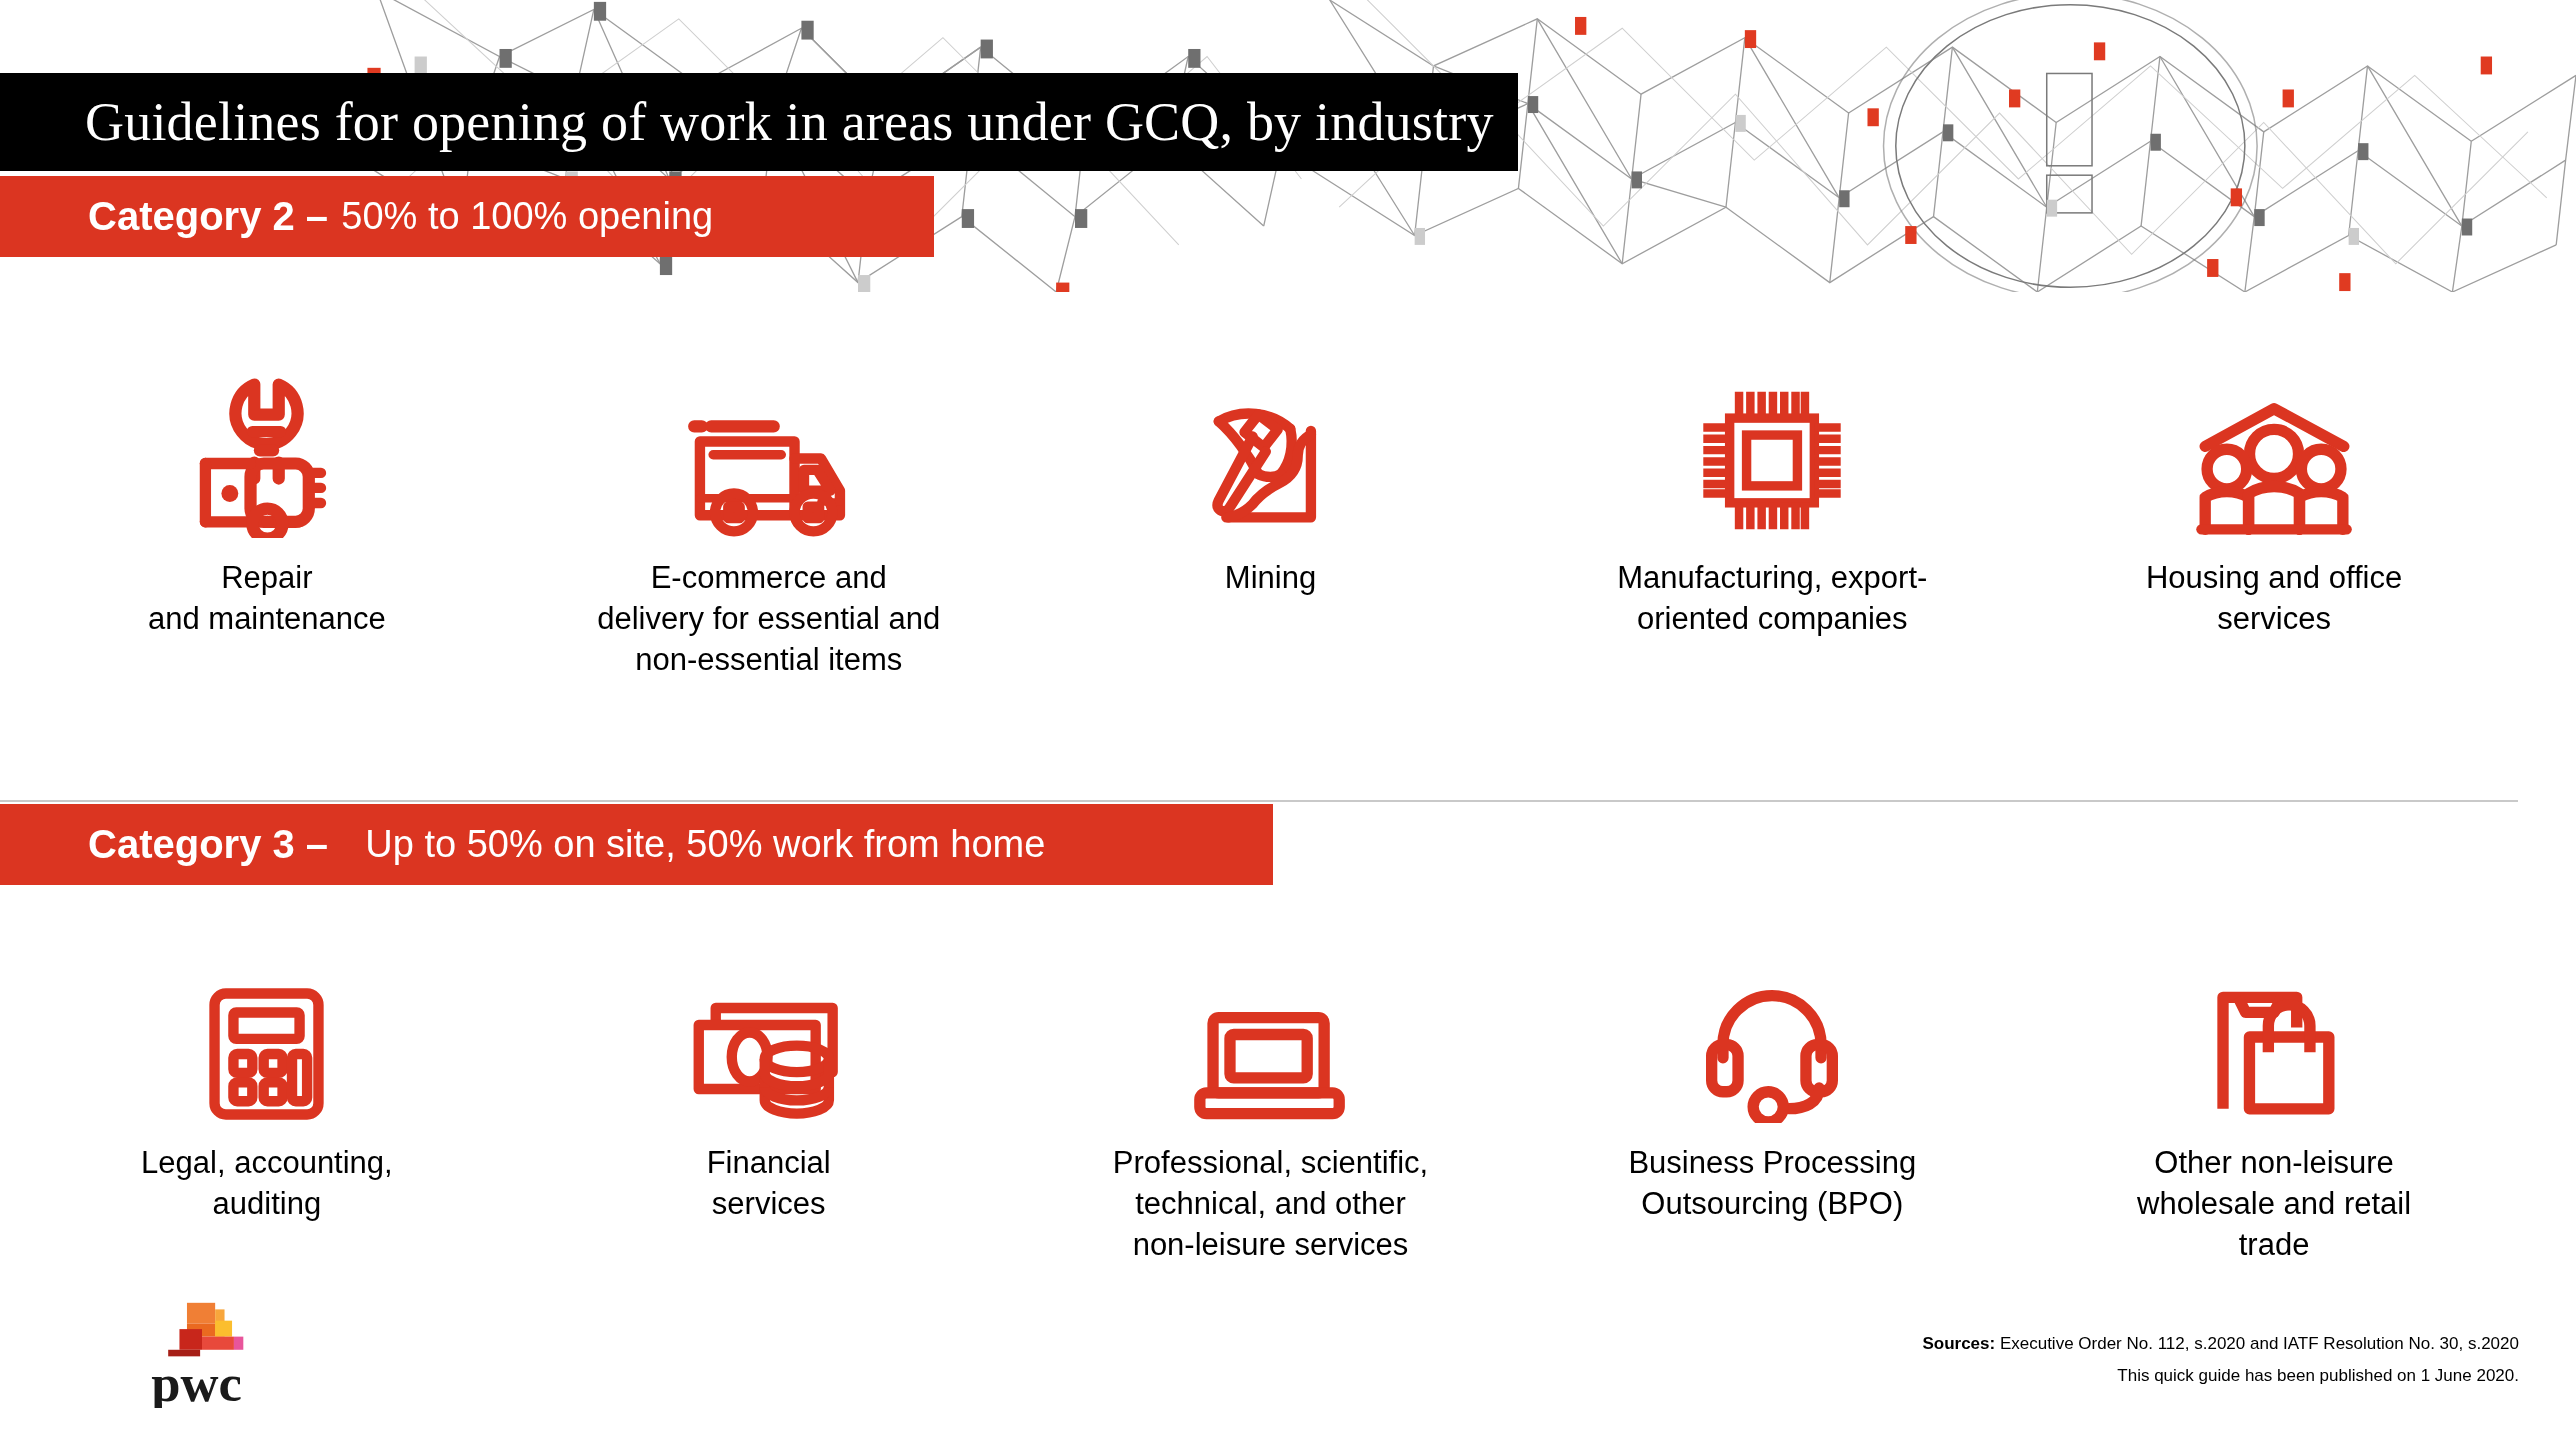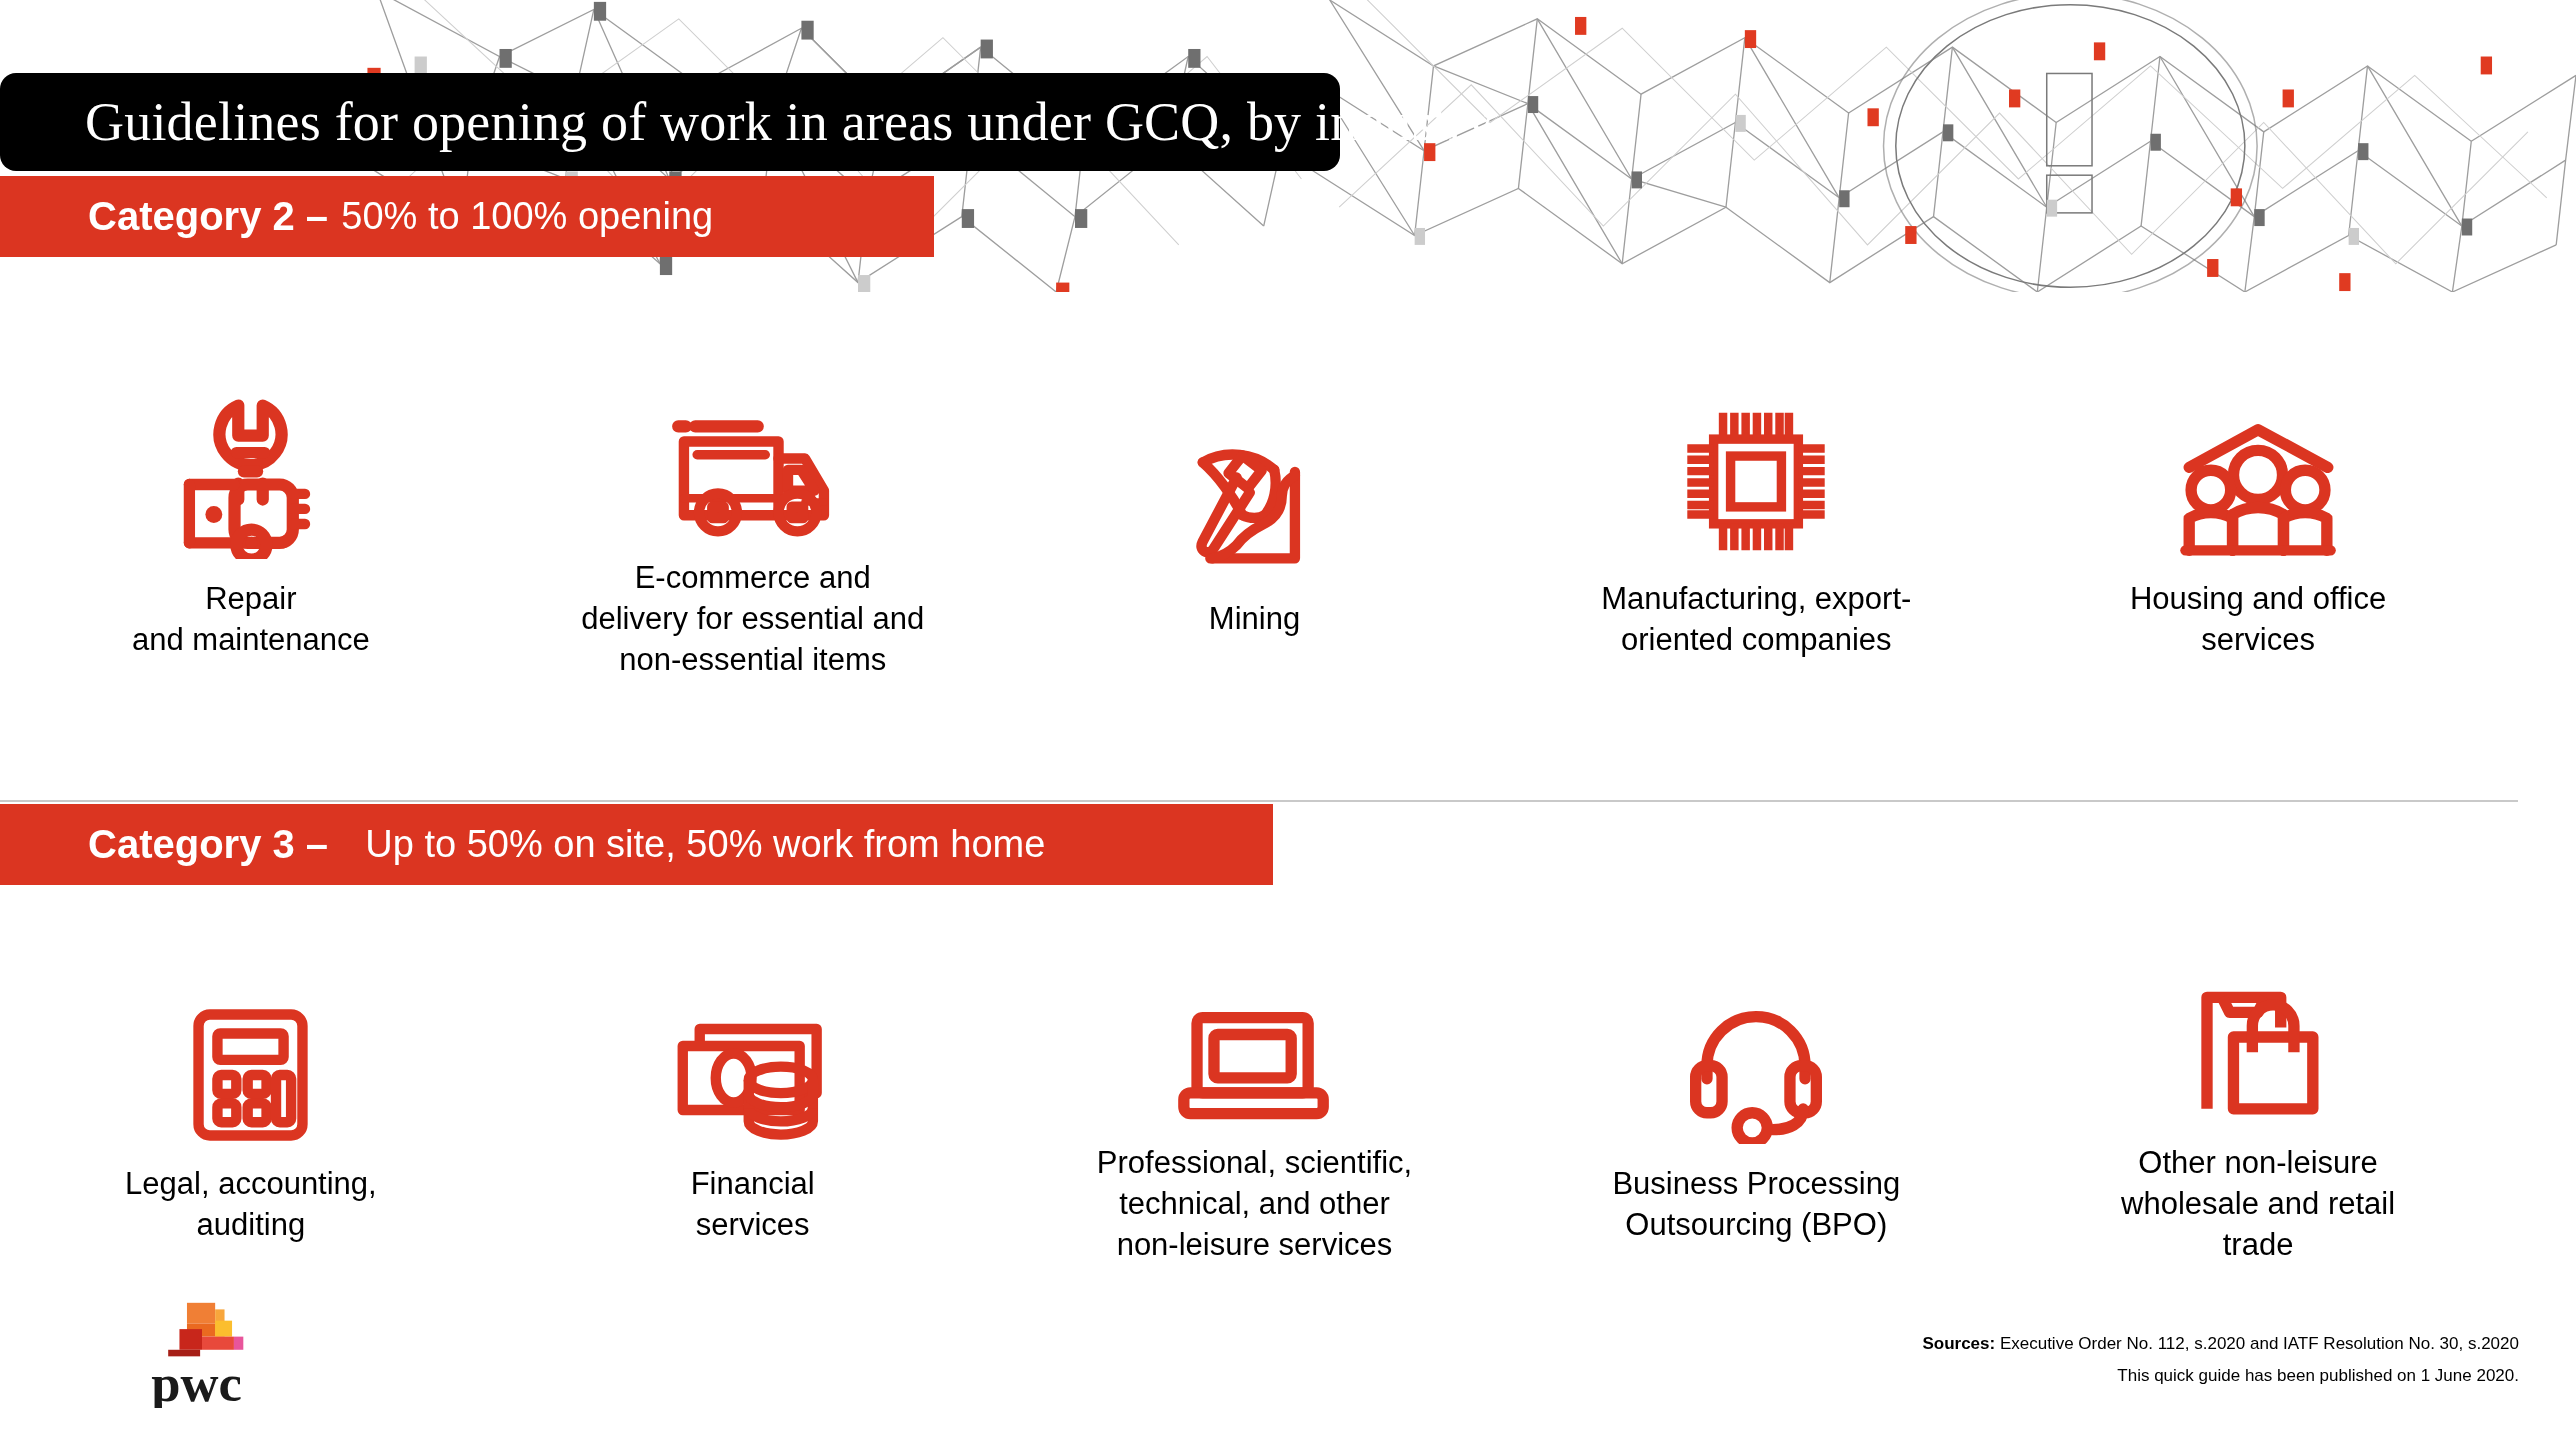--- a/index.html
+++ b/index.html
@@ -15,23 +15,23 @@
   .network-bg {
     position: absolute; top: 0; left: 358px;
     width: 2218px; height: 292px;
     pointer-events: none;
   }
   .network-bg svg { display: block; width: 100%; height: 100%; }
 
   
   .title-bar {
     position: absolute; left: 0; top: 73px;
-    width: 1340px; height: 98px;
+    width: 1518px; height: 98px;
     background: #000000;
-    display: flex; align-items: center; border-radius: 16px;
+    display: flex; align-items: center;
   }
   .title-text {
     color: #ffffff;
     font-family: "Liberation Serif", serif;
     font-size: 54px;
     font-weight: 400;
     letter-spacing: 0.2px;
     padding-left: 85px;
     white-space: nowrap;
   }
@@ -63,23 +63,22 @@
   
   .section-divider {
     position: absolute; left: 0; top: 800px;
     width: 2518px; height: 1.9px;
     background: #c9c9c9;
   }
 
   
   .row {
     position: absolute;
-    left: 0; width: 2509px;
+    left: 16px; width: 2509px;
     display: flex;
-    align-items: center;
   }
   .row.row1 { top: 363px; }
   .row.row2 { top: 948px; }
 
   .item {
     flex: 1 1 0;
     display: flex; flex-direction: column; align-items: center;
   }
   .icon-box {
     height: 175px;

